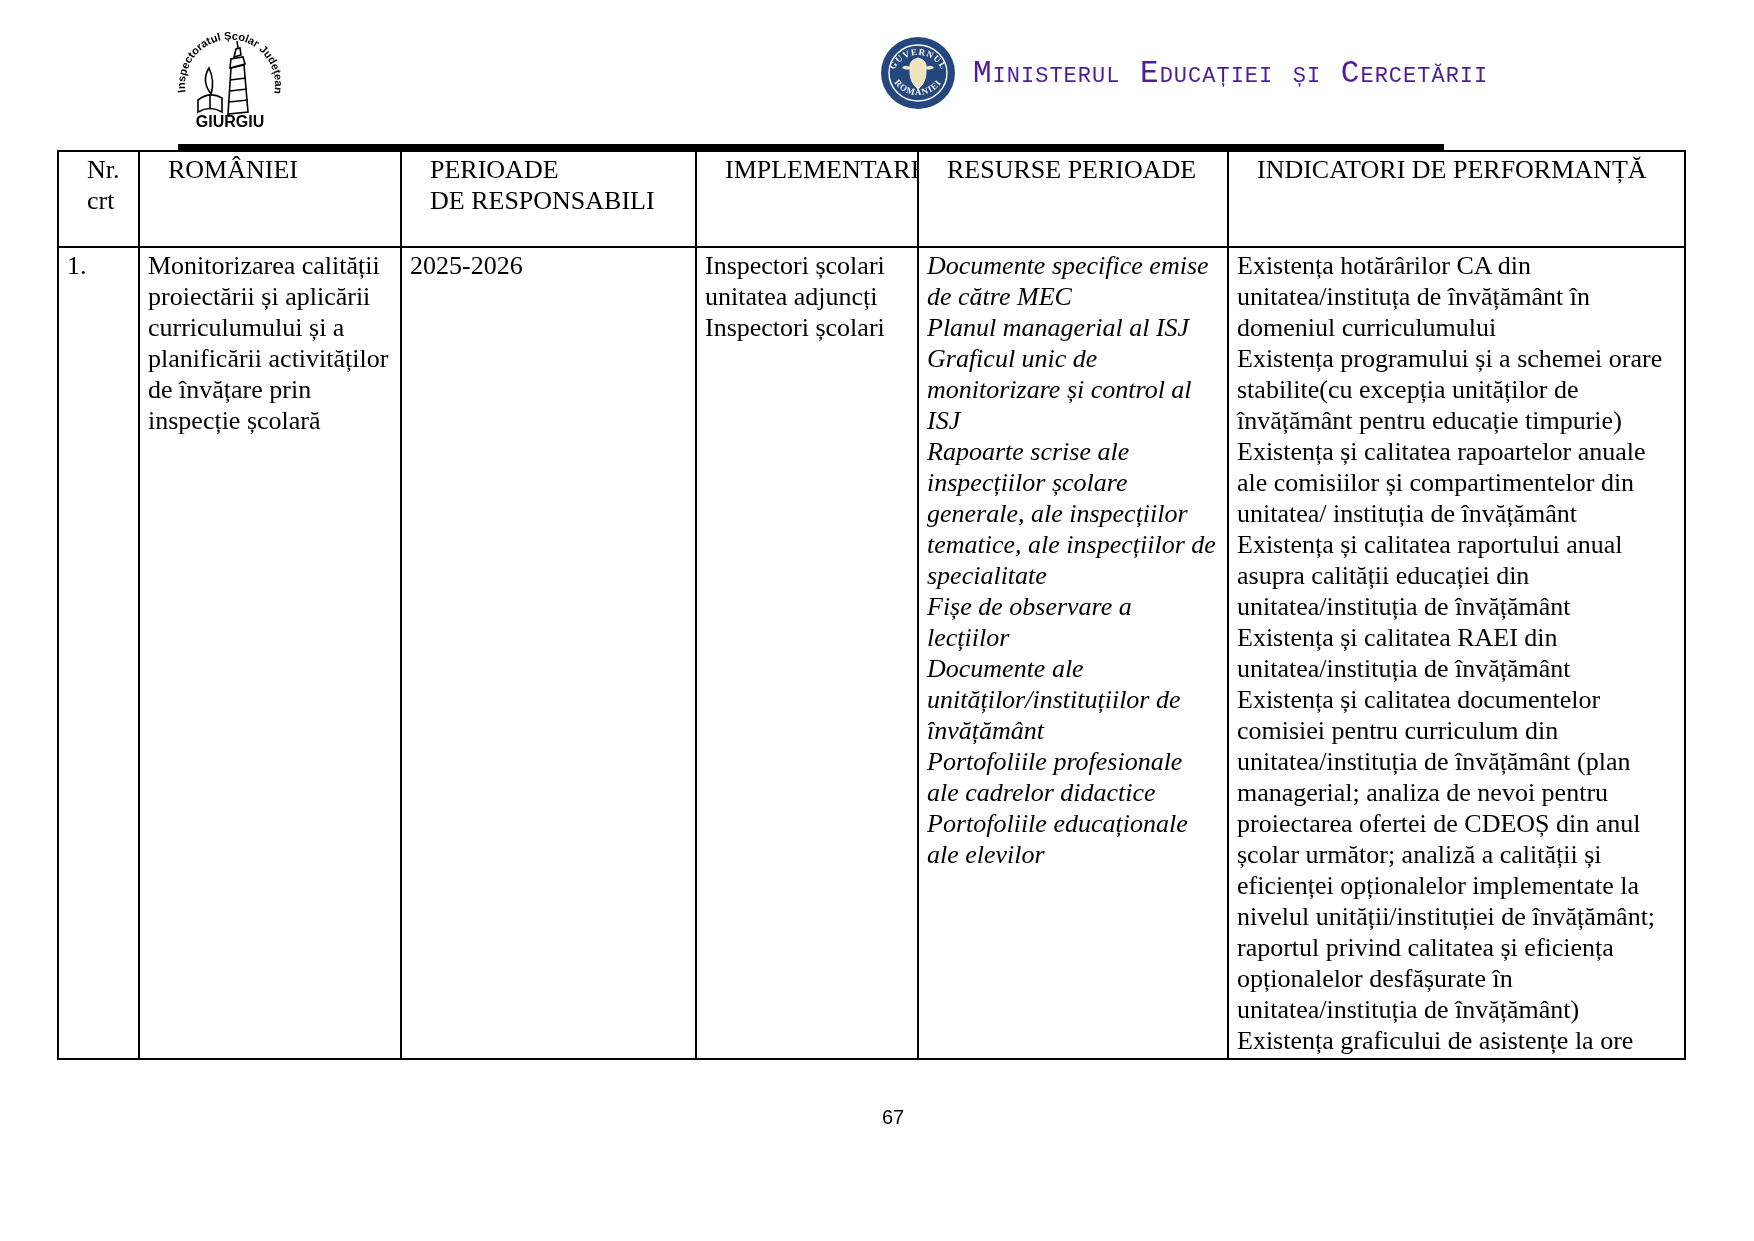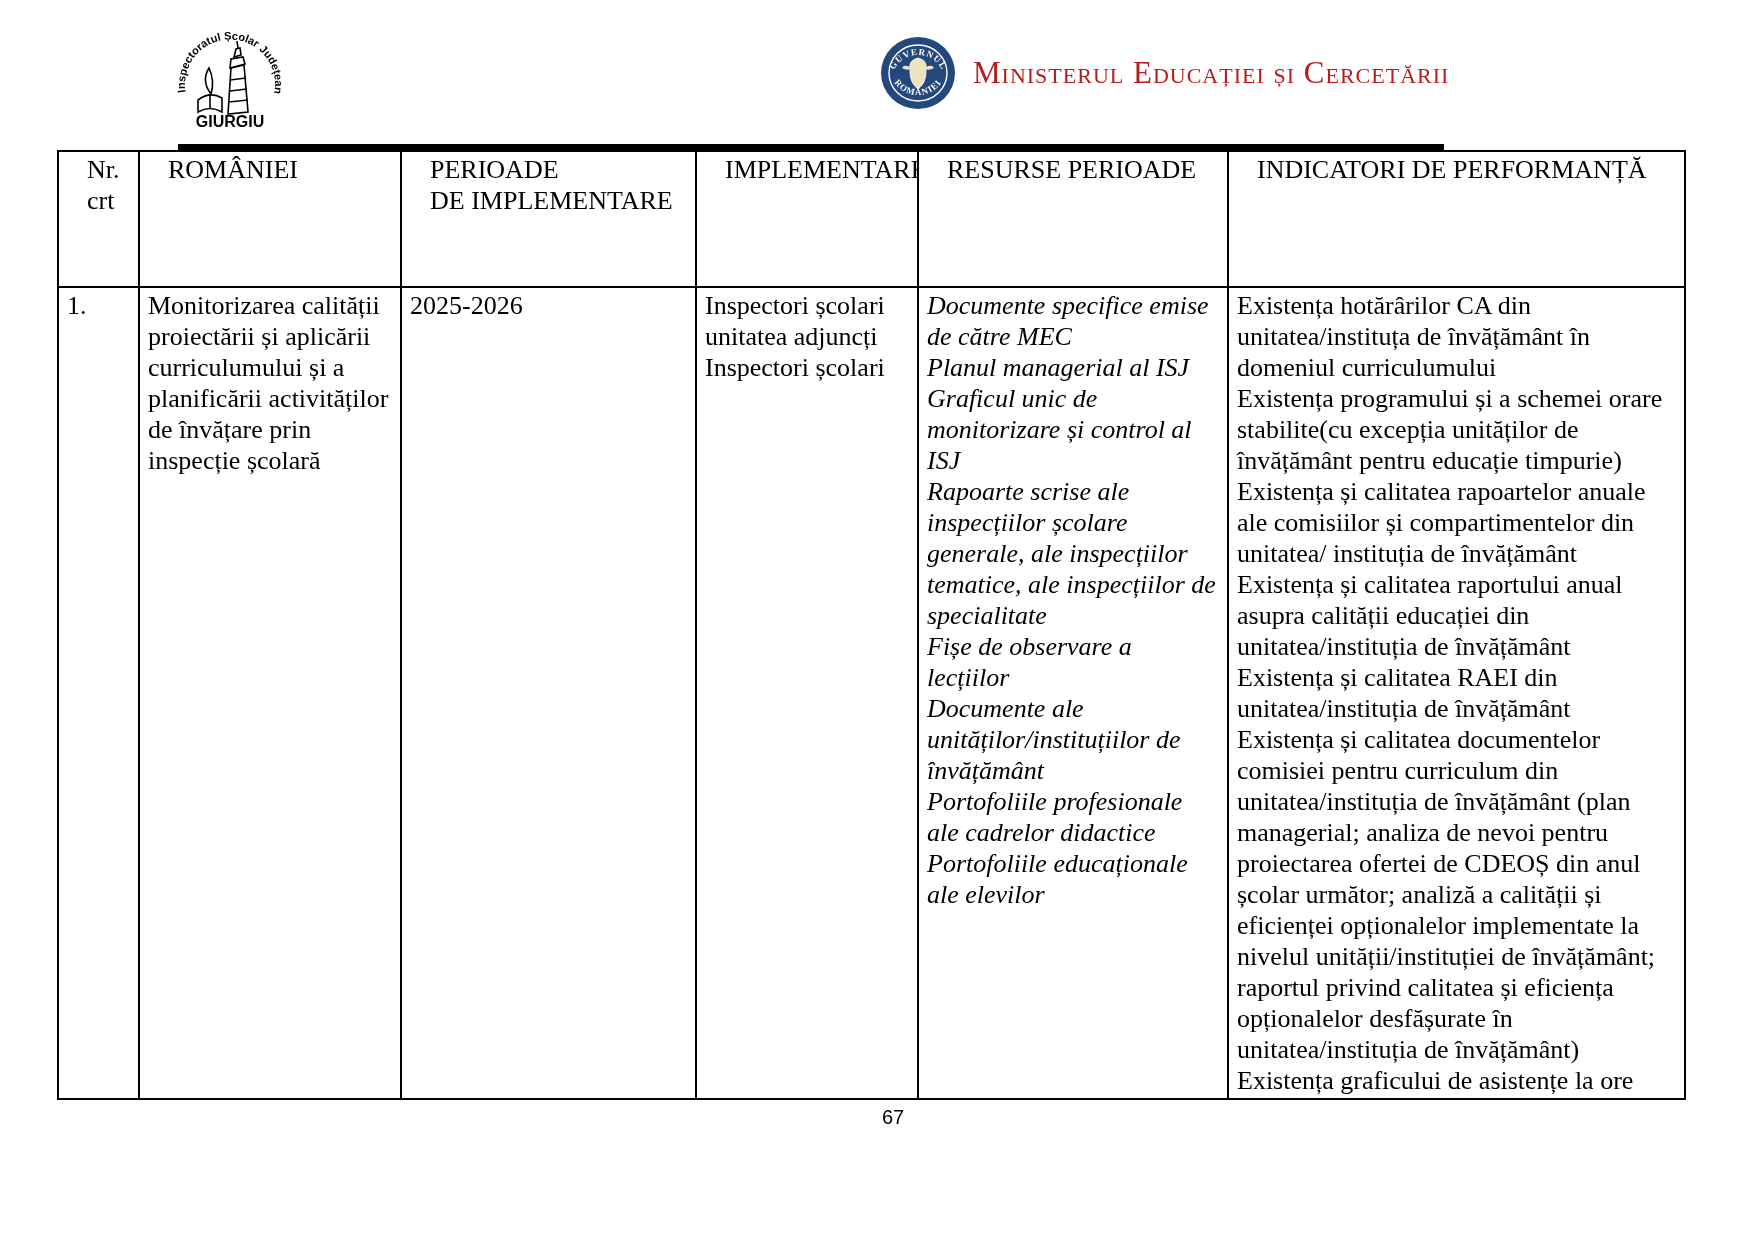--- a/index.html
+++ b/index.html
@@ -6,41 +6,41 @@
   .page{
     position:relative;width:1754px;height:1241px;background:#fff;overflow:hidden;
     font-family:"Liberation Serif", serif;color:#000;
   }
 
   
   .logo-left{position:absolute;left:164px;top:28px;width:132px;height:102px;}
   .gov-brand{position:absolute;left:880px;top:36px;display:flex;align-items:center;gap:17px;}
   .seal{width:76px;height:74px;flex:0 0 auto;}
   .ministry-title{
-    font-family:Liberation Serif, serif;
+    font-family:Liberation Mono, monospace;
     font-variant:small-caps;
-    font-size:31px;letter-spacing:1px;color:#b91c1c;white-space:nowrap;
+    font-size:31px;letter-spacing:1px;color:#4c1d95;white-space:nowrap;
   }
   .thick-rule{position:absolute;left:178px;top:144px;width:1266px;height:6px;background:#000;}
 
   
   table.plan{
     position:absolute;left:57px;top:150px;width:1627px;
     border-collapse:collapse;table-layout:fixed;
   }
   table.plan th, table.plan td{
     border:2px solid #000;
     vertical-align:top;text-align:left;
     font-weight:normal;
     font-size:26px;line-height:31px;
     padding:2px 10px 2px 8px;
     white-space:pre-line;
     overflow:hidden;
   }
-  table.plan thead th{height:136px;box-sizing:border-box;padding-left:28px;}
+  table.plan thead th{height:96px;box-sizing:border-box;padding-left:28px;}
   table.plan tbody td{height:808px;box-sizing:border-box;}
   td.cell-actiuni{padding-right:18px;}
   td.cell-perioade{padding-top:35px;}
   td.cell-resurse{padding-right:28px;font-style:italic;}
   td.cell-indicatori{padding-right:24px;}
 
   
   .page-number{
     position:absolute;left:16px;top:1106px;width:100%;text-align:center;
     font-family:"Liberation Sans", sans-serif;font-size:20px;
@@ -104,21 +104,21 @@
       <col style="width:222px">
         <col style="width:310px">
         <col style="width:457px">
     </colgroup>
     <thead>
       <tr>
         <th>Nr.
 crt</th>
         <th>ROMÂNIEI</th>
         <th>PERIOADE
-DE IMPLEMENTARE</th>
+DE RESPONSABILI</th>
         <th>IMPLEMENTARE</th>
         <th>RESURSE PERIOADE</th>
         <th>INDICATORI DE PERFORMANȚĂ</th>
       </tr>
     </thead>
     <tbody>
       <tr>
         <td class="cell-nr">1.</td>
         <td class="cell-actiuni">Monitorizarea calității proiectării și aplicării curriculumului și a planificării activităților de învățare prin inspecție școlară</td>
         <td class="cell-perioade">2025-2026</td>

